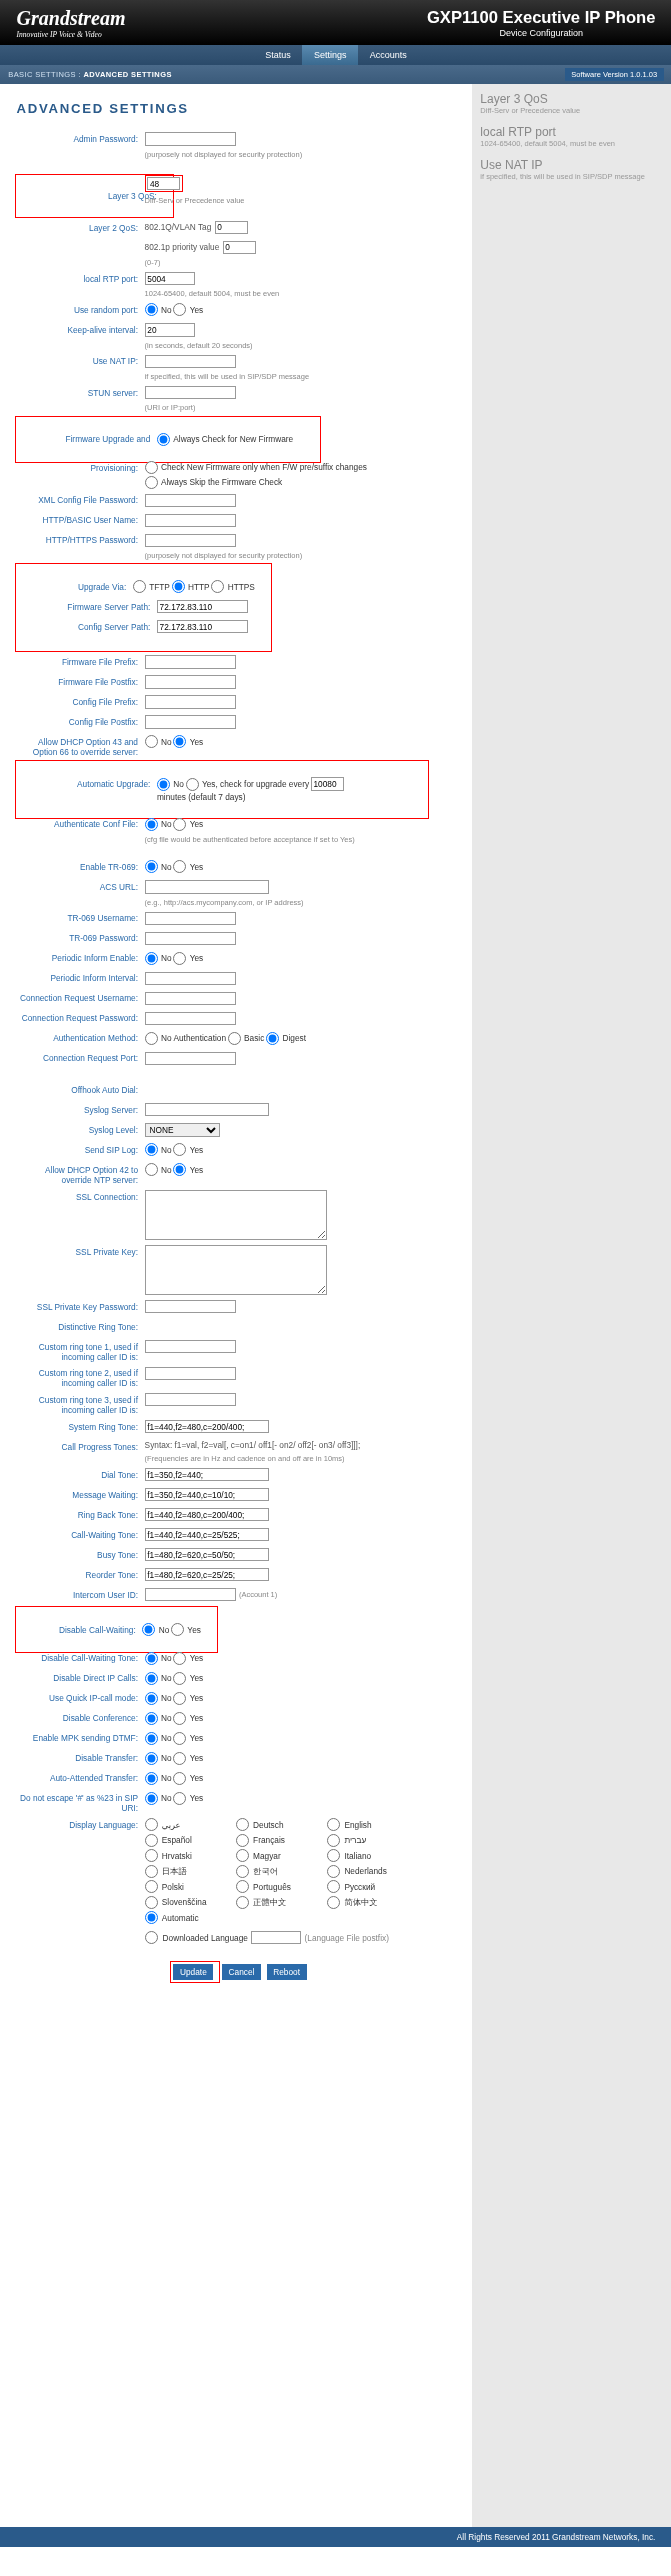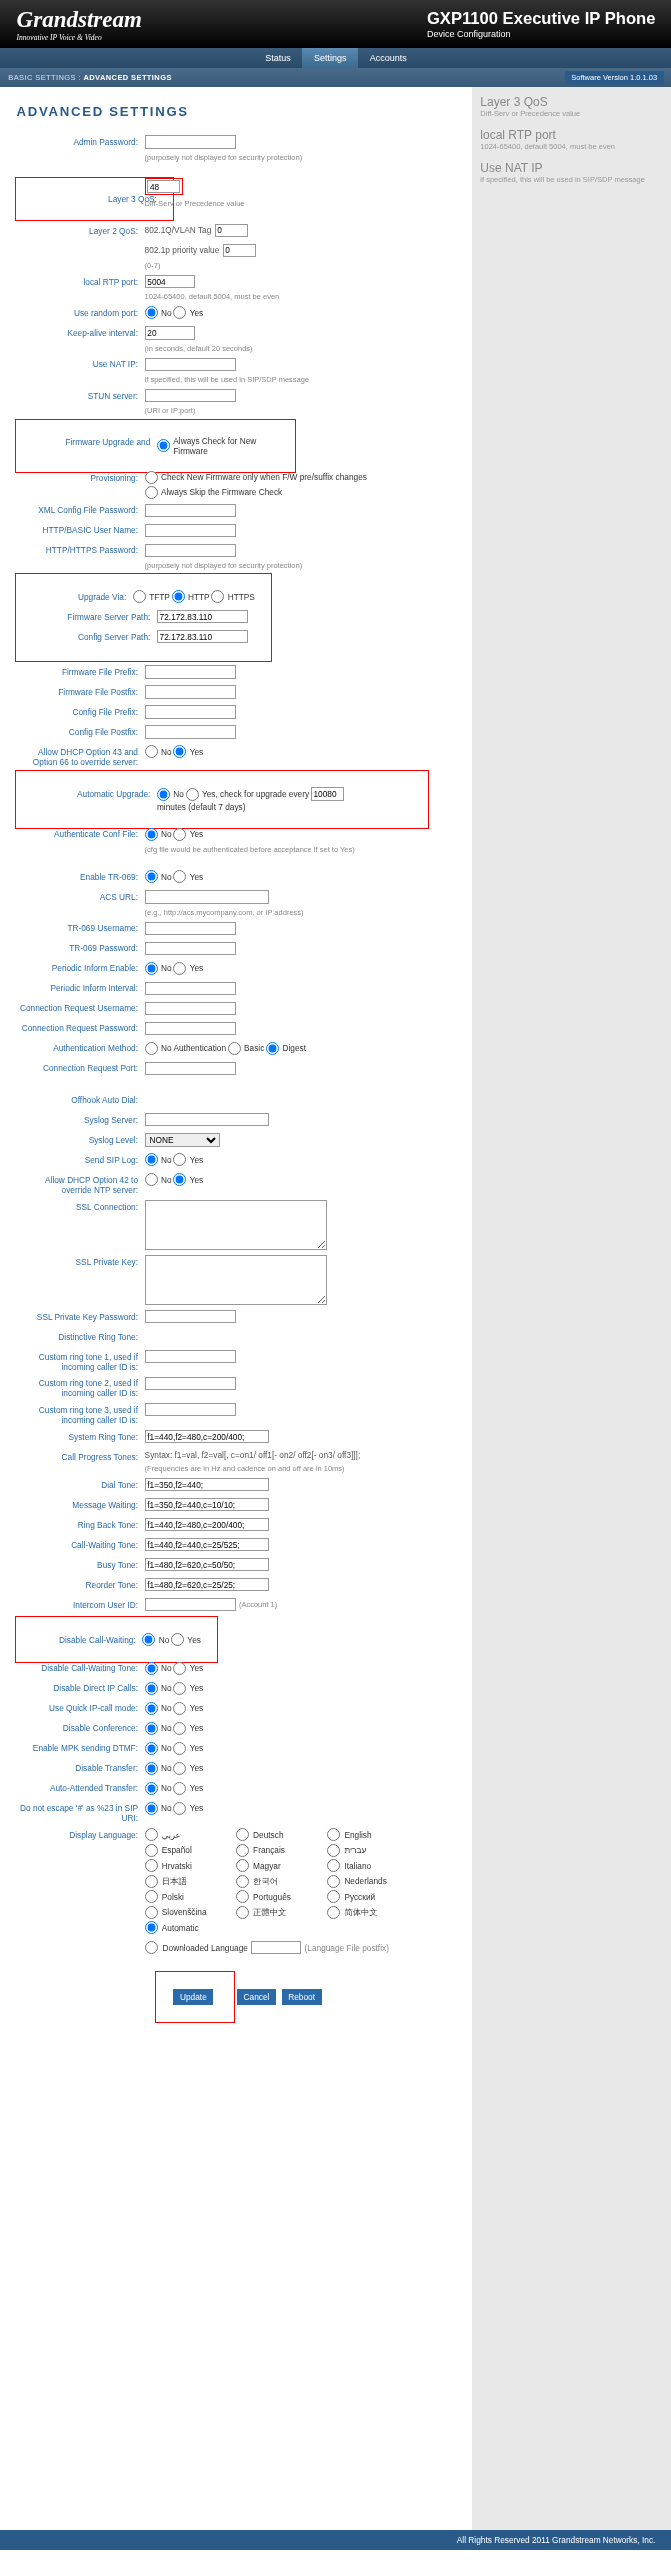--- a/index.html
+++ b/index.html
@@ -1,21 +1,21 @@
 <!DOCTYPE html>
 <html style="font-size:13.2px"><head>
 <meta charset="utf-8">
 <style>
 *{box-sizing:border-box;margin:0;padding:0}
 body{font-family:Arial,sans-serif;font-size:8.3px;background:#fff;width:672px}
 .header{background:linear-gradient(to bottom,#333,#000);color:#fff;padding:6.6px 16.6px;display:flex;justify-content:space-between;align-items:center}
 .logo{font-style:italic;font-family:Georgia,serif}
-.logo-main{font-size:23px;font-weight:bold}
+.logo-main{font-size:20px;font-weight:bold}
 .logo-sub{font-size:7.5px}
-.header-right{text-align:left}
+.header-right{text-align:center}
 .header-title{font-size:16.6px;font-weight:bold}
 .header-sub{font-size:9px}
 .nav{background:linear-gradient(to bottom,#3a5a7a,#2a4a6a);padding:0;display:flex;justify-content:center}
 .nav-item{color:#fff;padding:5px 11.6px;font-size:9px;cursor:pointer}
 .nav-item.active{background:linear-gradient(to bottom,#5a8ab0,#3a6a90)}
 .subnav{background:linear-gradient(to bottom,#4a6a8a,#3a5a7a);padding:3.3px 8.3px;font-size:7.5px;color:#cfe0f0;display:flex;justify-content:space-between;align-items:center}
 .subnav-left span{letter-spacing:0.4px}
 .subnav .active{color:#fff;font-weight:bold}
 .version{background:#2a5a8a;padding:1.7px 6.6px;color:#fff;font-size:7.5px}
 .main{display:flex;min-height:2443px}
@@ -36,21 +36,21 @@
 input.w150{width:124px}
 textarea{border:0.8px solid #999;width:182px;height:50px;font-size:8.3px}
 select{border:0.8px solid #999;height:14px;font-size:8.3px;width:75px}
 .radio-group{display:flex;align-items:center;gap:1.7px;font-size:8.3px;color:#333}
 .radio-vert{display:flex;flex-direction:column;gap:1.7px}
 .hl{border:1.7px solid red;padding:0.8px 1.7px;display:inline-block}
 .hl-row{border:1.7px solid red;padding:16px;margin:-1.7px}
 .btn{padding:3.3px 6.6px;border:none;color:#fff;font-size:8.3px;cursor:pointer;margin-right:3.3px}
 .btn-primary{background:#2a6aaa}
 .btn-row{text-align:center;margin-top:16.6px}
-.btn-hl{border:1.7px solid red;display:inline-block;padding:17px}
+.btn-hl{border:1.7px solid red;display:inline-block;padding:2px}
 .footer{background:#2a5a8a;color:#fff;text-align:right;padding:5px 16.6px;font-size:8.3px}
 .lang-grid{display:grid;grid-template-columns:repeat(3,83px);gap:2.5px 8.3px;font-size:8.3px;color:#333}
 .lang-grid label{display:flex;align-items:center;gap:2.5px}
 .lang-extra{display:flex;align-items:center;gap:3.3px;margin-top:3.3px;font-size:8.3px;color:#333}
 input[type=radio]{margin:0 1.7px 0 0}
 </style>
 </head>
 <body>
 
 <div class="header">
@@ -152,21 +152,21 @@
       </div>
 
 <div class="row">
         <div class="label">STUN server:</div>
         <div class="value">
           <input type="text" class="w110" style="">
           <div class="note">(URI or IP:port)</div>
         </div>
       </div>
 
-<div class="row hl-row" style="width:281px">
+<div class="row hl-row" style="width:306px">
         <div class="label" style="width:125px">Firmware Upgrade and</div>
         <div class="value">
           <div class="radio-group">
             <input type="radio" checked="" style="">
             <span>Always Check for New Firmware</span>
           </div>
         </div>
       </div>
 <div class="row">
         <div class="label">Provisioning:</div>

